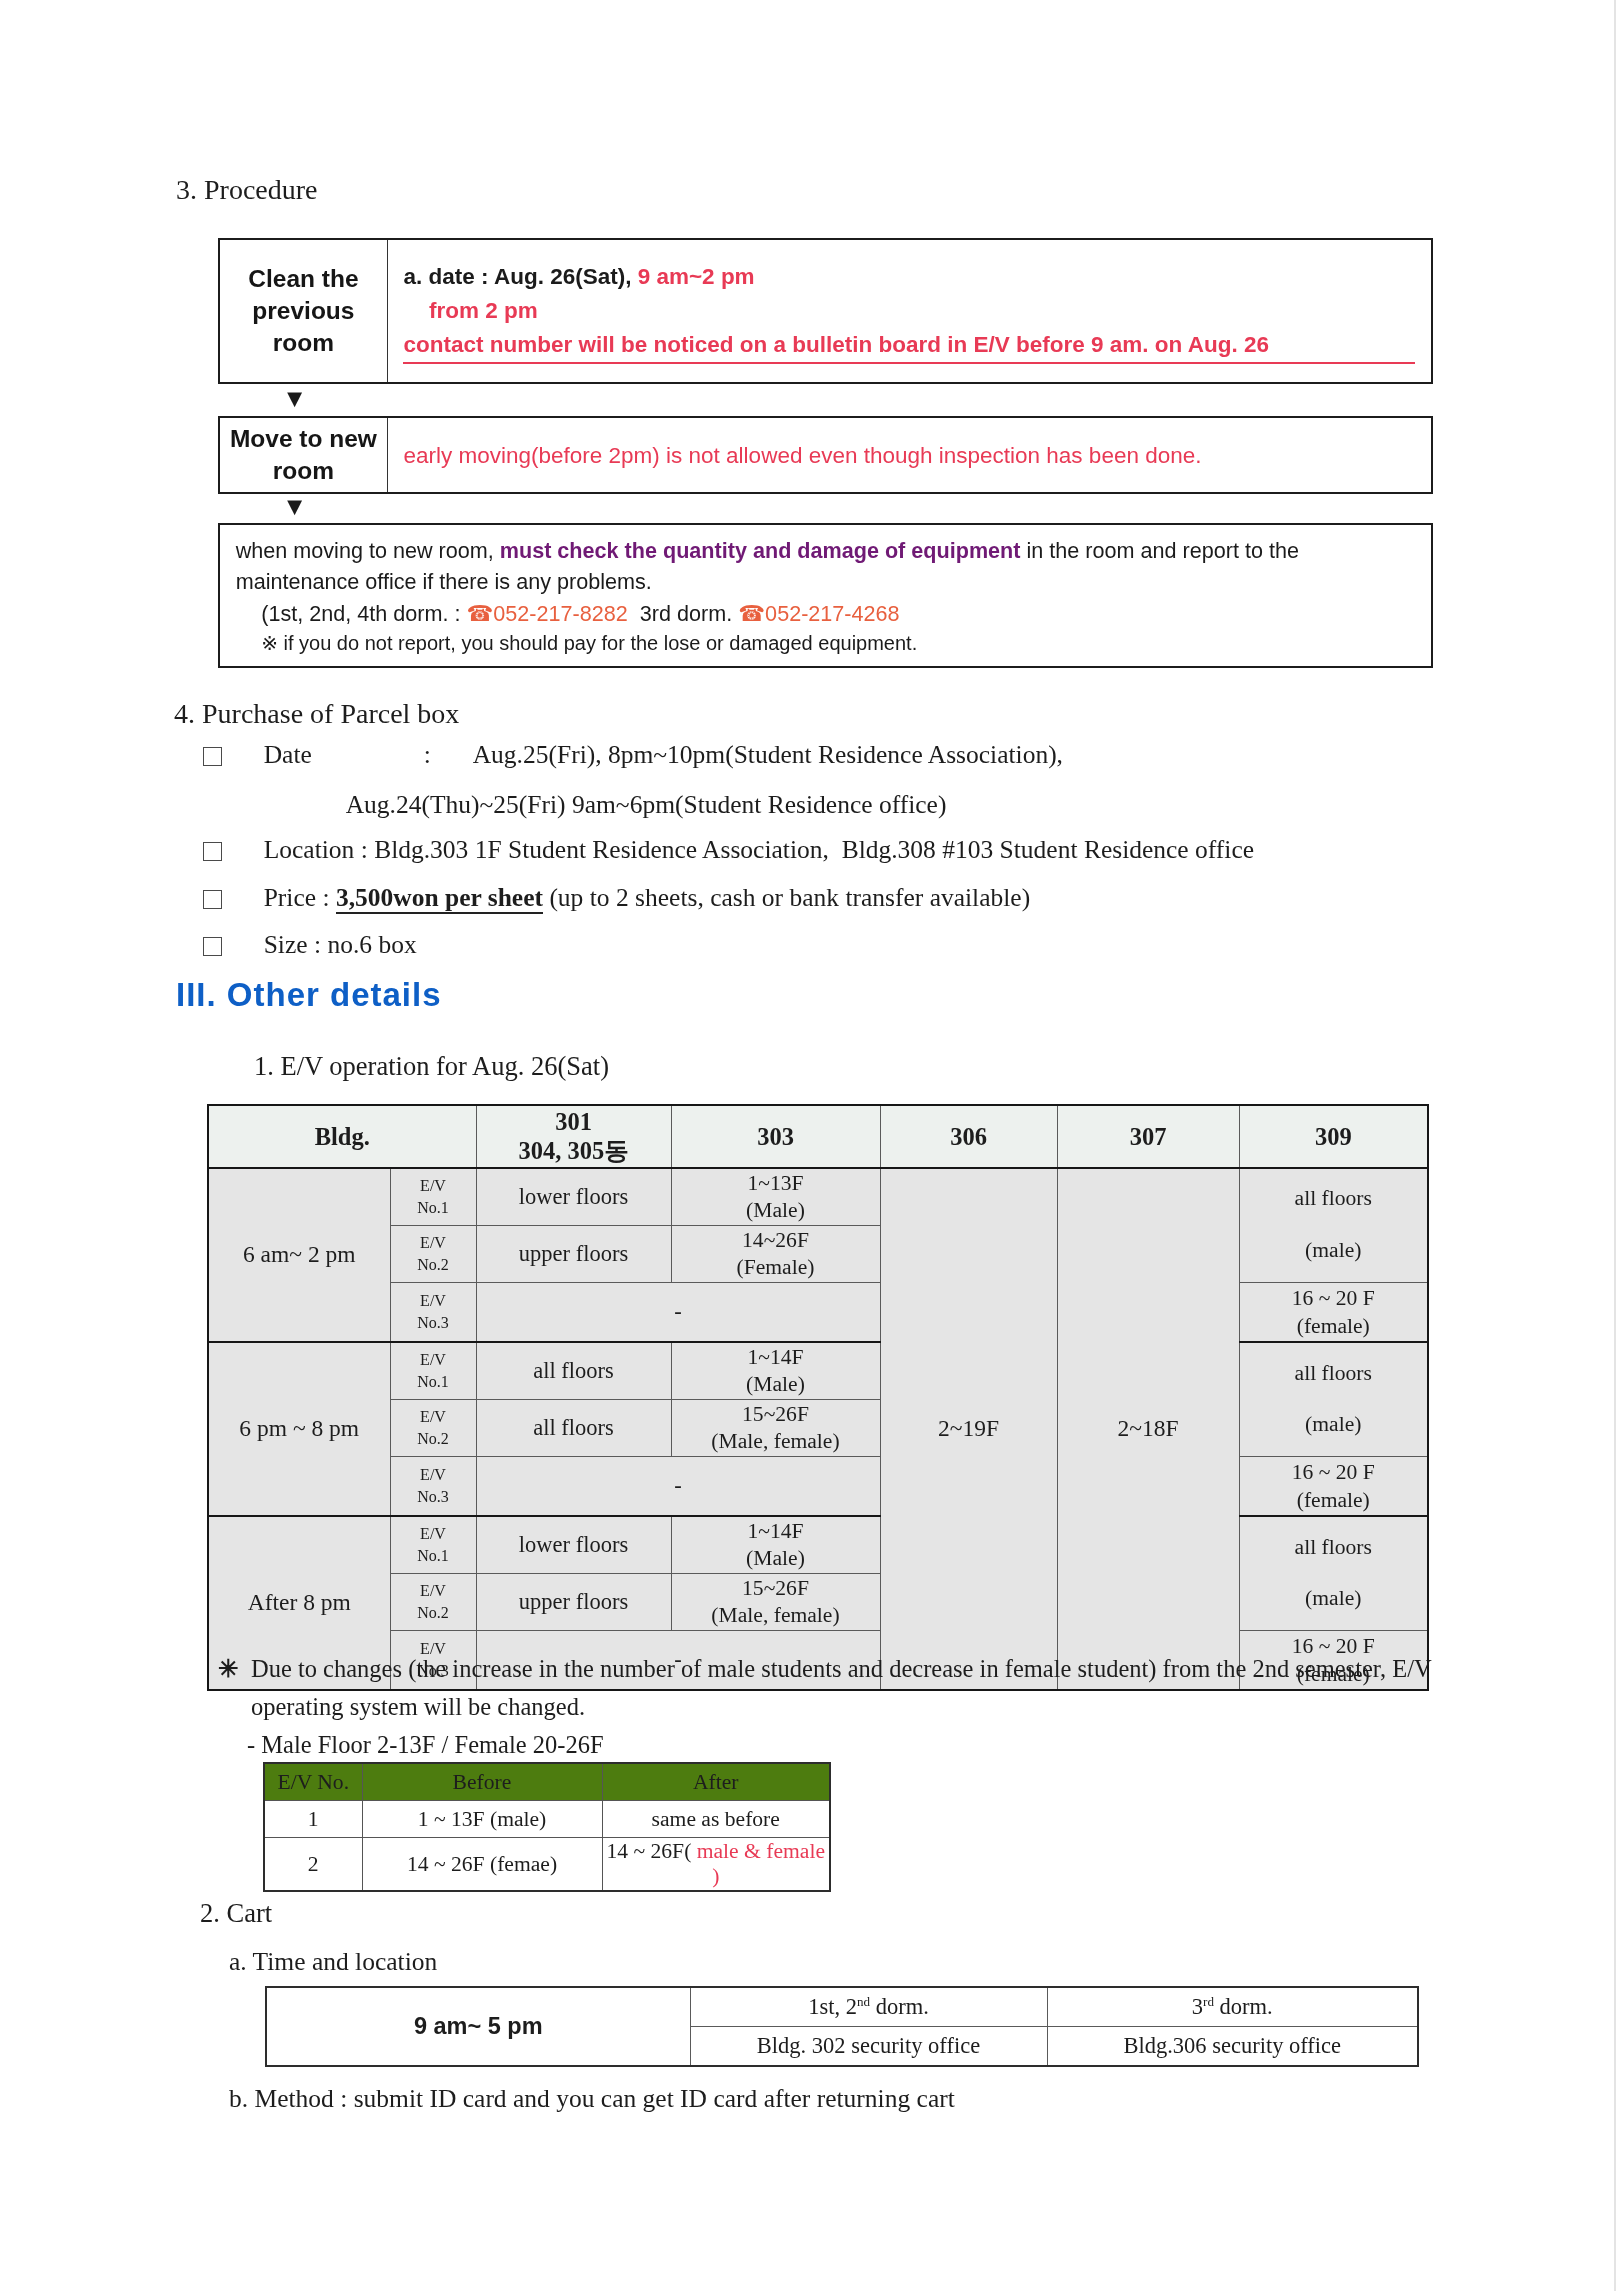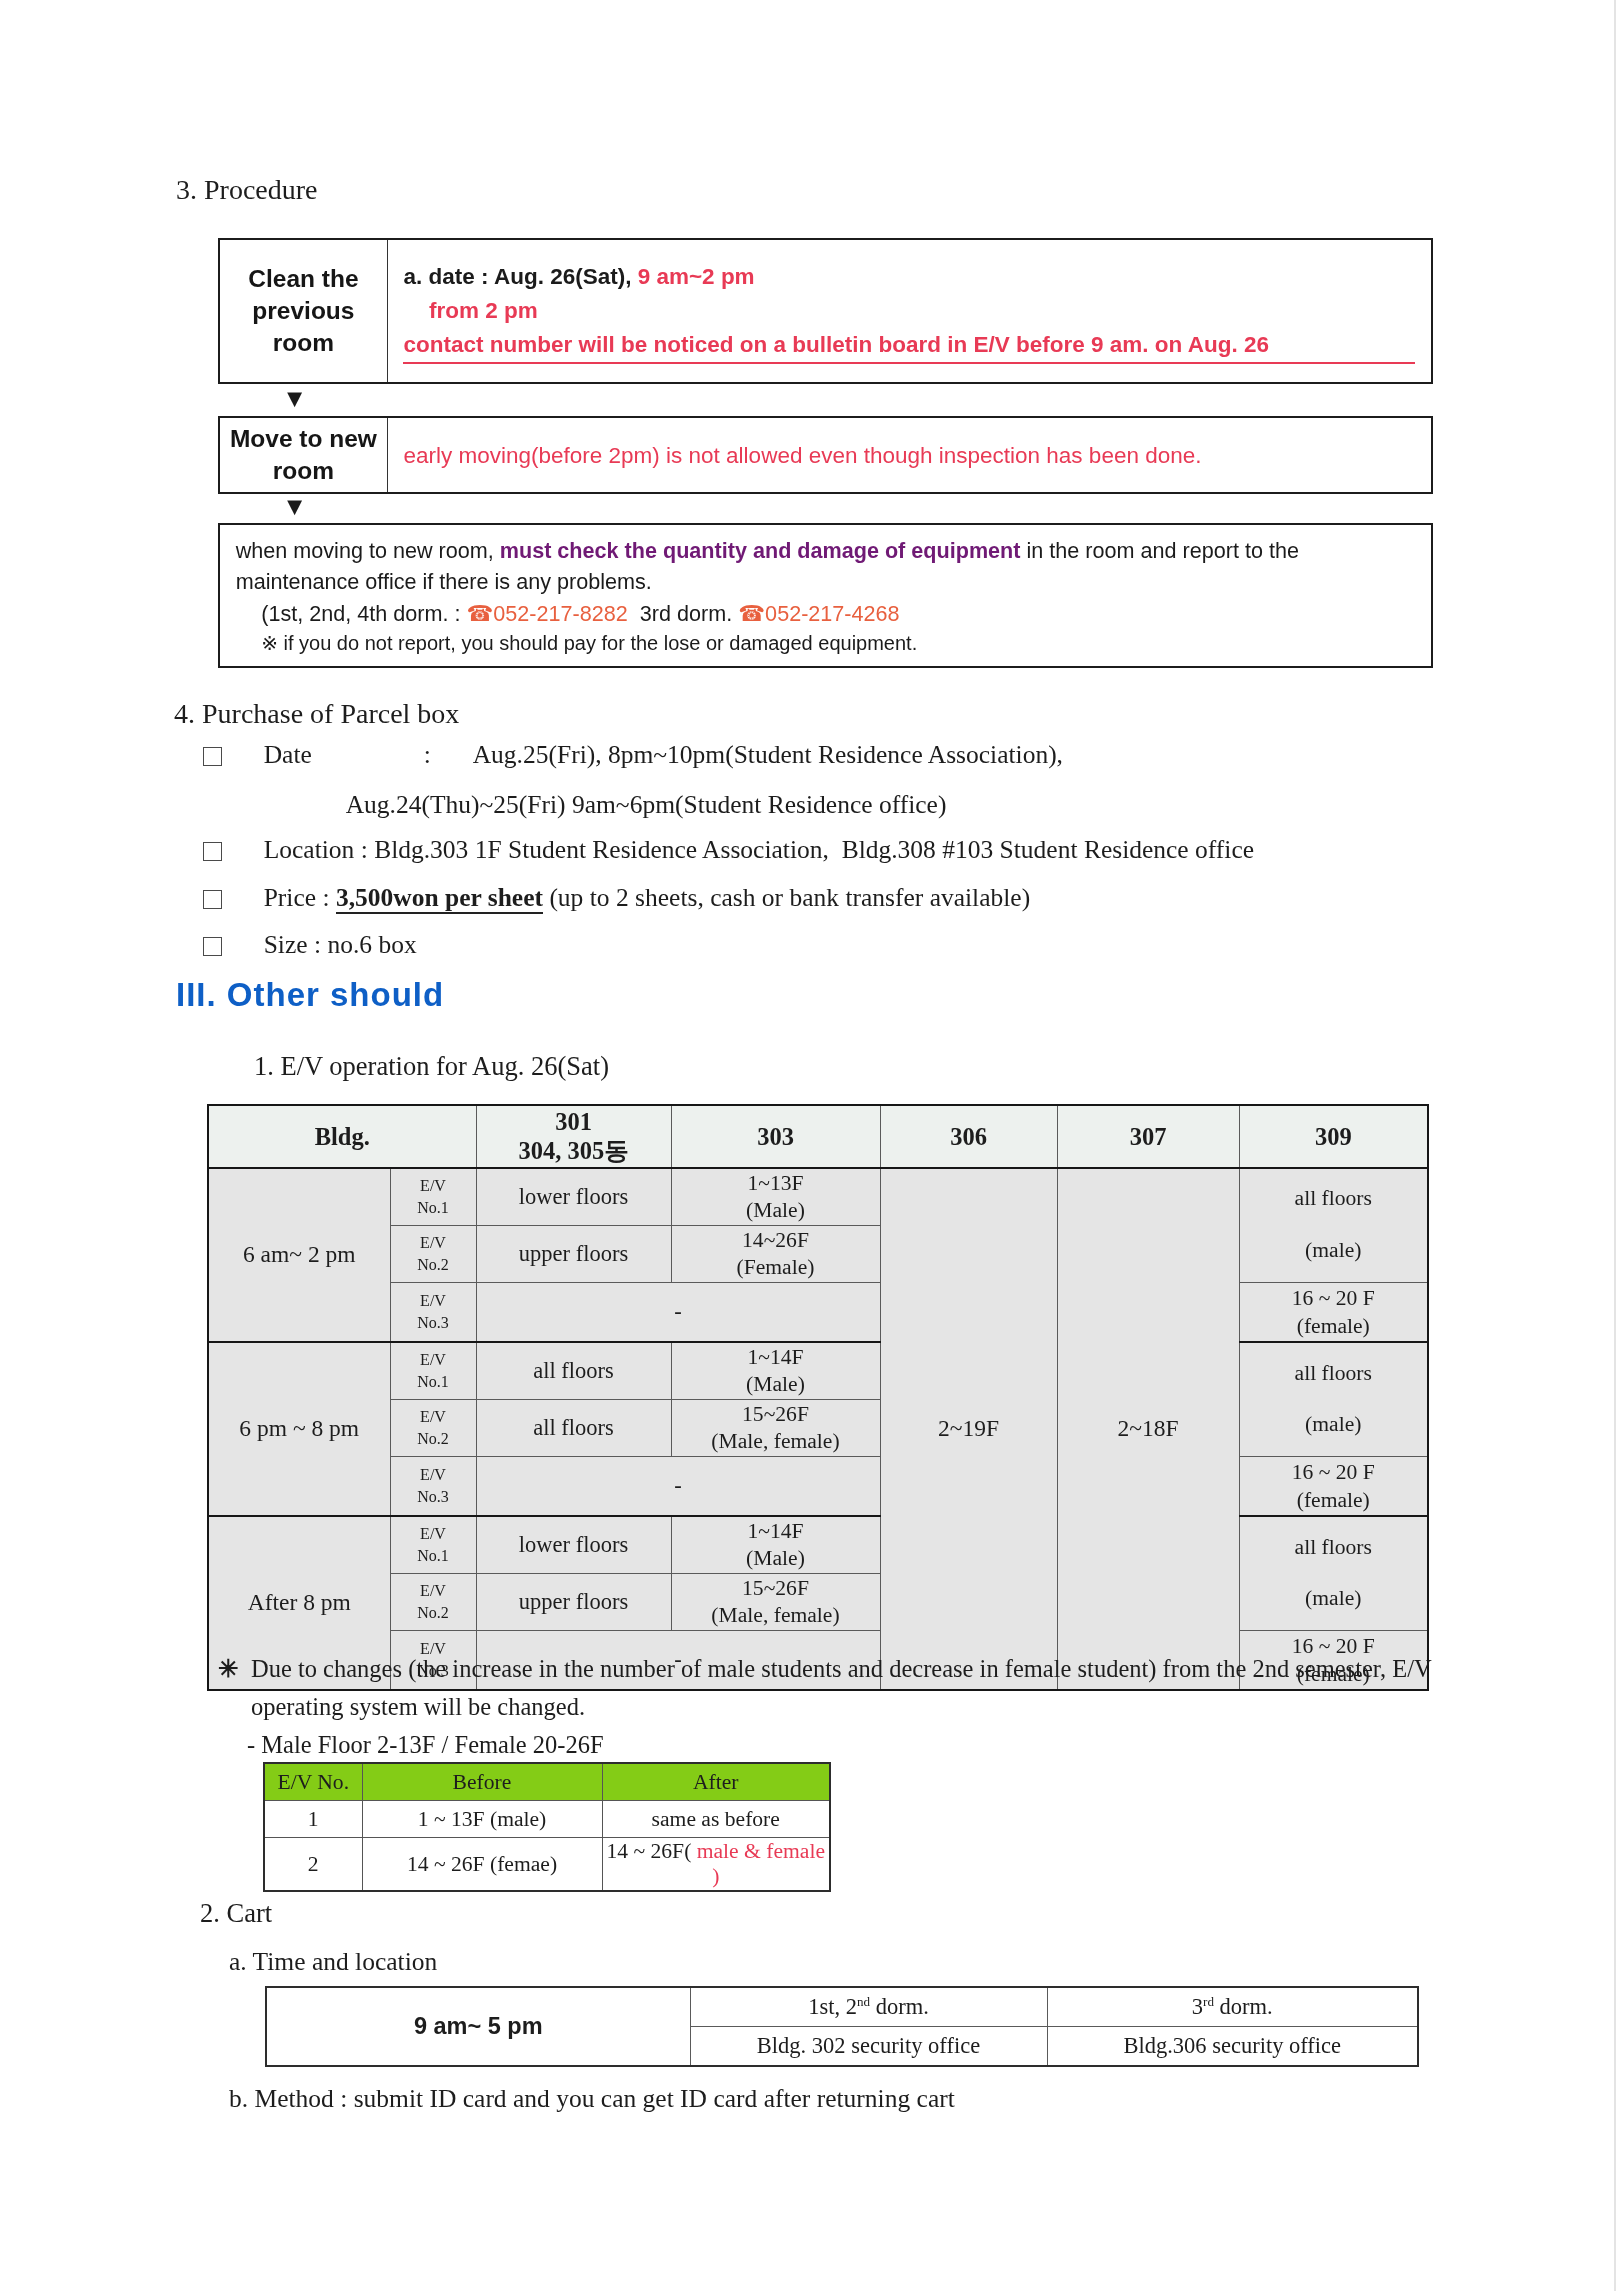--- a/index.html
+++ b/index.html
@@ -82,21 +82,21 @@
   
   #ev-note{left:218px;top:1650px;width:1227px;display:flex;font-size:24.5px;line-height:1.55;}
   #ev-note .marker{font-weight:bold;flex:0 0 33px;}
   #ev-subnote{left:247px;top:1731px;font-size:24.5px;}
 
   
   #change-table{left:263px;top:1762px;width:567px;border-collapse:collapse;table-layout:fixed;}
   #change-table td,#change-table th{border:1px solid #555;text-align:center;vertical-align:middle;
       font-size:21.6px;height:34px;padding:1px 3.9px;font-weight:normal;}
   #change-table{border:2px solid #2d2d2d;}
-  #change-table th{background:#84cc16;}
+  #change-table th{background:#4d7c0f;}
 
   
   #cart-table{left:265px;top:1986px;width:1153px;border-collapse:collapse;table-layout:fixed;}
   #cart-table td{border:1px solid #5a5a5a;text-align:center;vertical-align:middle;
       font-size:22.5px;height:36px;padding:1px 3.9px;}
   #cart-table{border:2px solid #2d2d2d;}
   #cart-table .cart-time{font-family:"Liberation Sans","DejaVu Sans",sans-serif;
       font-weight:bold;font-size:23.5px;}
   sup{font-size:0.58em;line-height:0;}
 
@@ -154,21 +154,21 @@
 <div class="bullet-row" id="bullet-price">
   <span class="chk"></span>
   <div class="bullet-text"><span>Price : </span><span class="price-u">3,500won per sheet</span><span> (up to 2 sheets, cash or bank transfer available)</span></div>
 </div>
 
 <div class="bullet-row" id="bullet-size">
   <span class="chk"></span>
   <div class="bullet-text">Size : no.6 box</div>
 </div>
 
-<div class="abs" id="other-heading">III. Other should</div>
+<div class="abs" id="other-heading">III. Other details</div>
 <div class="abs serif" id="ev-title">1. E/V operation for Aug. 26(Sat)</div>
 
 <table class="abs" id="ev-table">
   <colgroup>
     <col style="width:182px">
       <col style="width:86px">
       <col style="width:195px">
     <col style="width:209px">
       <col style="width:177px">
       <col style="width:182px">

